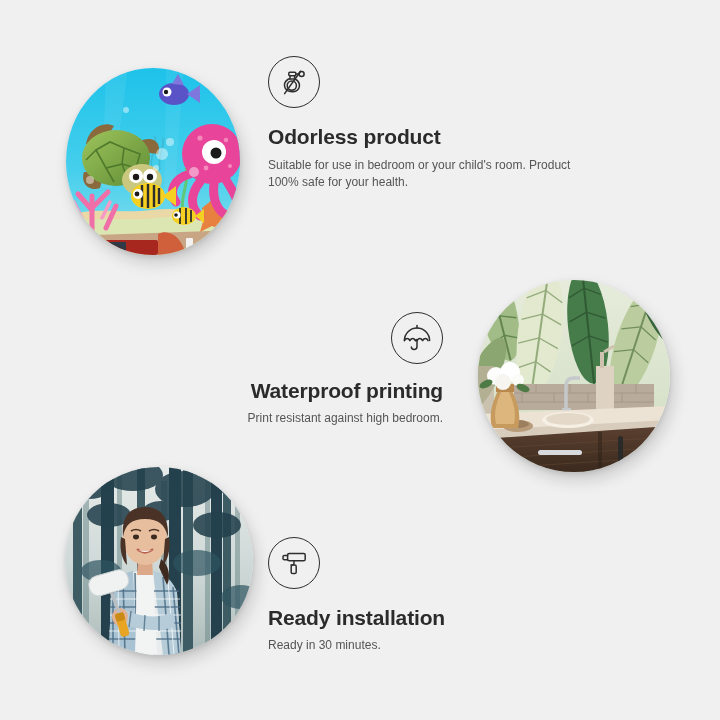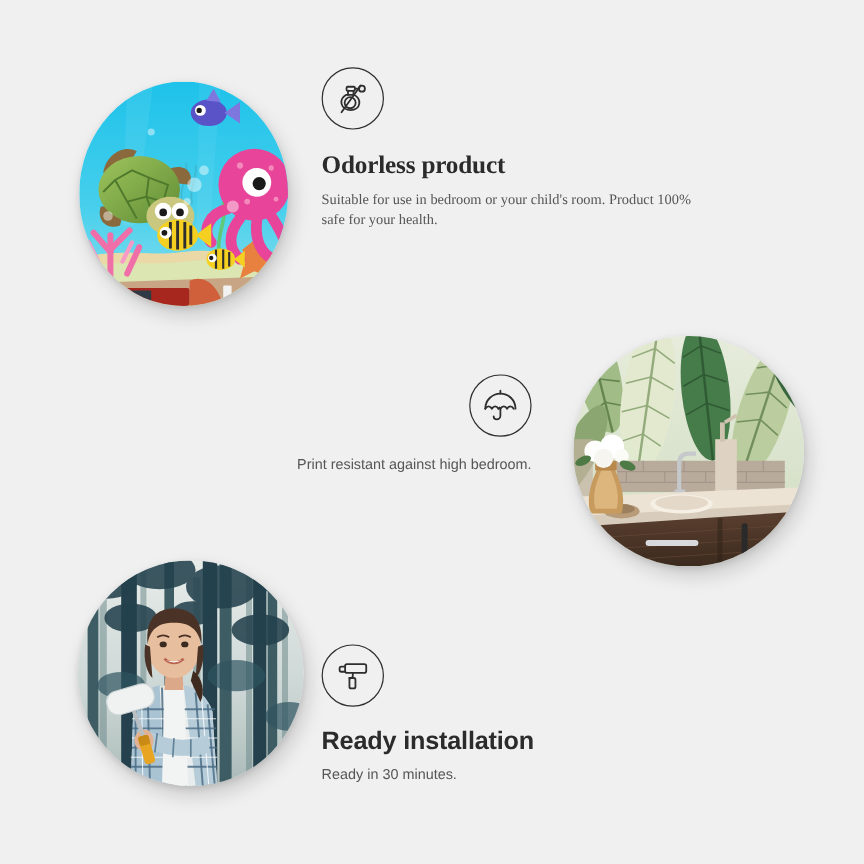--- a/index.html
+++ b/index.html
@@ -41,21 +41,21 @@
     letter-spacing:-0.15px;
     white-space:nowrap;
   }
   .feat-desc {
     font-size:12px;
     color:#555555;
     line-height:1.42;
   }
 
   
-  #feature-odorless { left:268px; top:56px; text-align:left;font-family:Liberation Serif, serif; }
+  #feature-odorless { left:268px; top:56px; text-align:left; }
   #feature-odorless .icon-circle { margin-bottom:17px; }
   #feature-odorless .feat-title { margin-bottom:8px; }
   #feature-odorless .feat-desc { width:330px; }
 
   
   #feature-waterproof { left:143px; top:312px; width:300px; text-align:right; }
   #feature-waterproof .icon-circle { margin-left:auto; margin-bottom:15px; }
   #feature-waterproof .feat-title { margin-bottom:7px; }
 
   
@@ -466,20 +466,21 @@
     <div class="icon-circle">
       <svg width="32" height="32" viewBox="0 0 32 32" fill="none" stroke="#2e2e2e" stroke-width="1.5" stroke-linecap="round" stroke-linejoin="round">
         <path d="M3.4 18.6 C3.4 11.6 9 6 16 6 C23 6 28.6 11.6 28.6 18.6"></path>
         <path d="M3.4 18.6 C4.9 15.9 7.4 15.9 8.9 18.6 C10.4 15.9 12.9 15.9 14.4 18.6"></path>
         <path d="M16 18.6 C17.6 15.9 20.1 15.9 21.6 18.6 C23.1 15.9 25.6 15.9 27.1 18.6"></path>
         <path d="M14.4 18.6 C15 17.5 15.5 17 16 18.6"></path>
         <path d="M16 6 L16 3.6"></path>
         <path d="M16 18.6 L16 24.4 C16 26.3 14.5 27.4 13 27.4 C11.6 27.4 10.4 26.4 10.4 25"></path>
       </svg>
     </div>
+    <div class="feat-title">Waterproof printing</div>
     <div class="feat-desc">Print resistant against high bedroom.</div>
   </div>
 
   <div class="feature" id="feature-installation">
     <div class="icon-circle">
       <svg width="32" height="32" viewBox="0 0 32 32" fill="none" stroke="#2e2e2e" stroke-width="1.5" stroke-linecap="round" stroke-linejoin="round">
         <rect x="9.6" y="6.4" width="17.6" height="7.4" rx="1.6"></rect>
         <path d="M9.6 8.6 L6.4 8.6 C5.5 8.6 5 9.2 5 10 L5 11.4 C5 12.2 5.5 12.8 6.4 12.8 L9.6 12.8"></path>
         <path d="M16 13.8 L16 16.4 C16 17.4 15.2 18 14.3 18 L13 18"></path>
         <rect x="13.2" y="18" width="5" height="8.6" rx="1.4"></rect>

